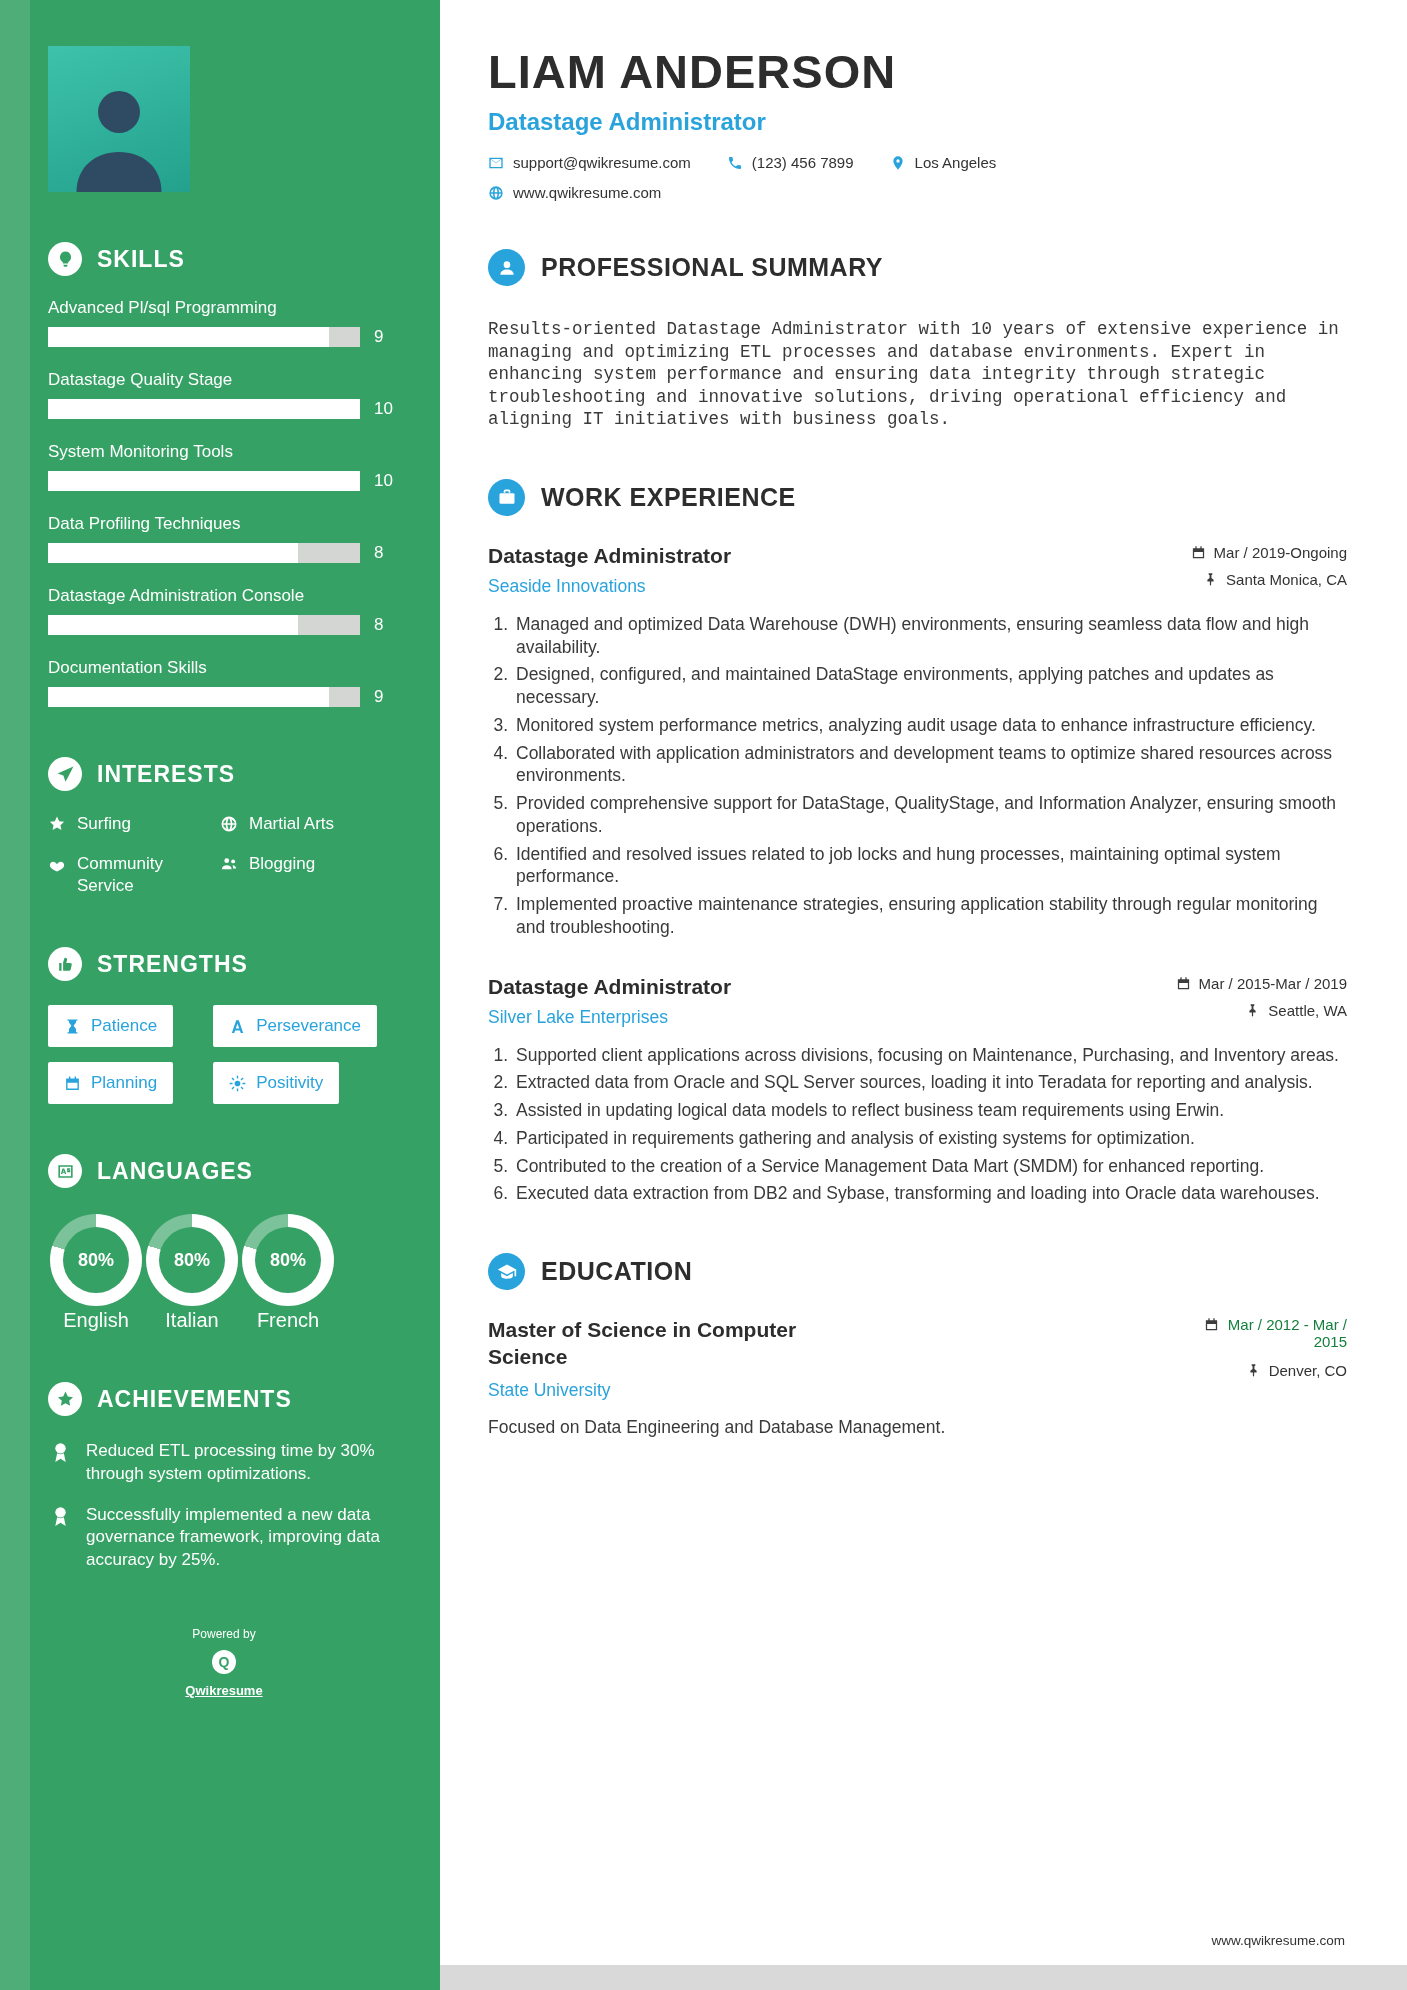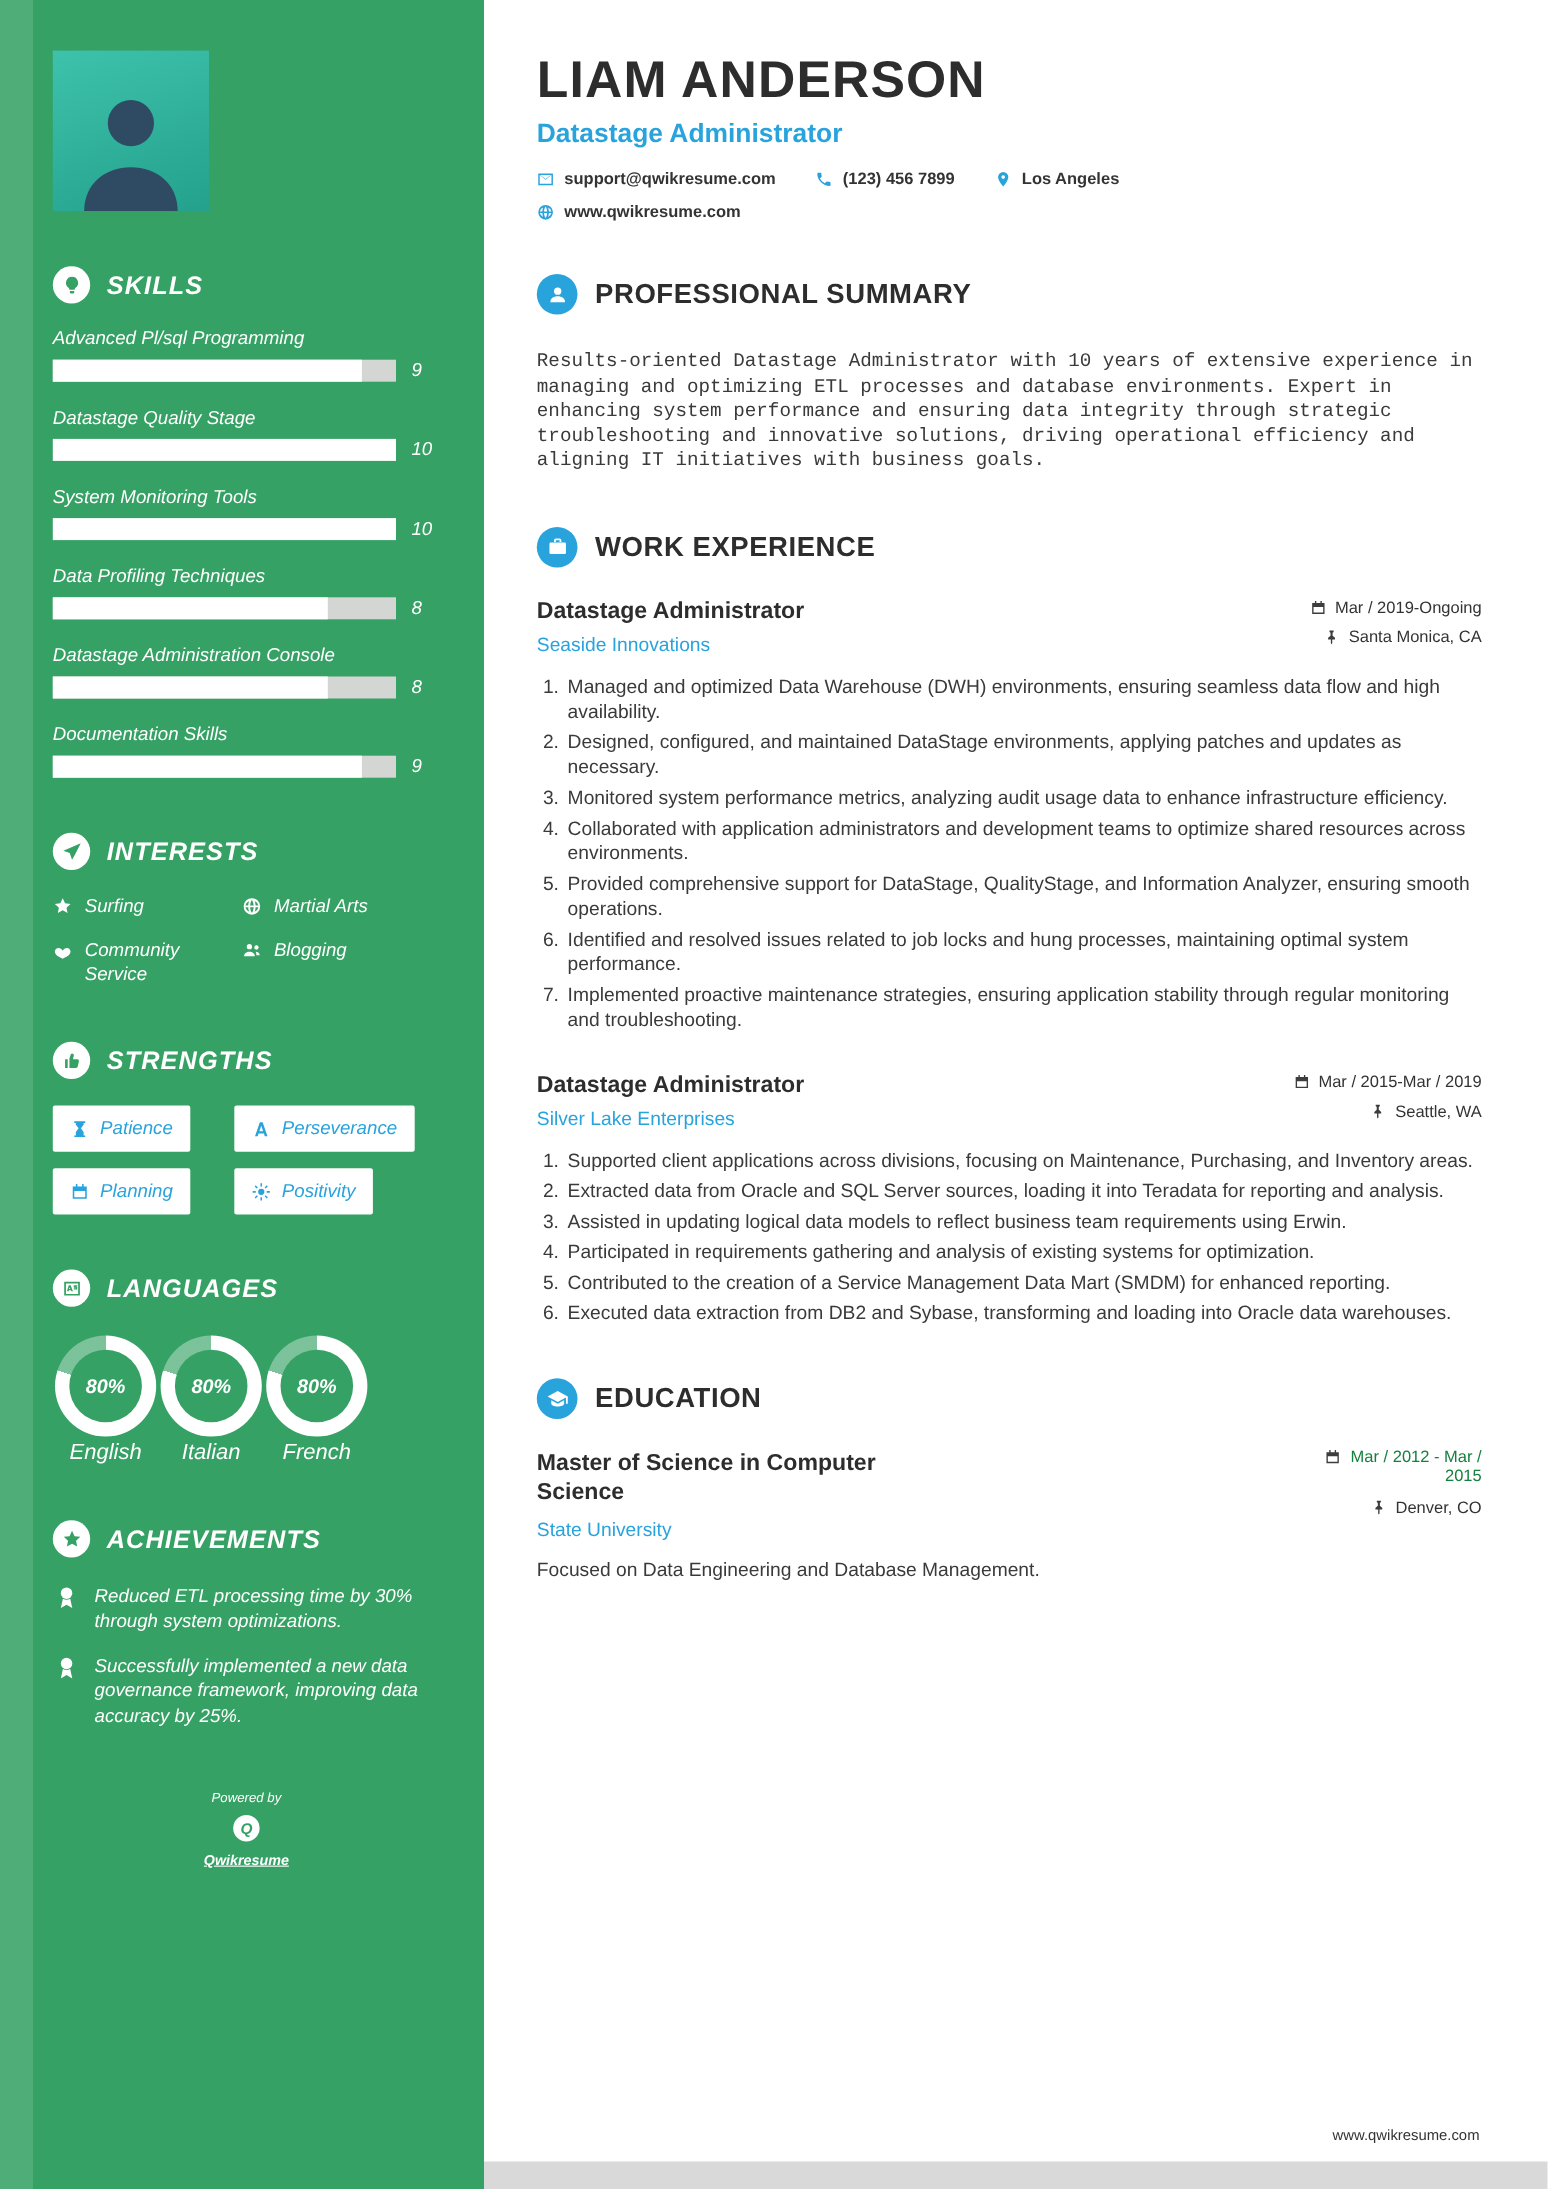--- a/index.html
+++ b/index.html
@@ -6,21 +6,21 @@
     --green:#35a164;
     --blue:#29a3dc;
     --dark:#2d2d2d;
     --text:#3a3a3a;
   }
   *{margin:0;padding:0;box-sizing:border-box;}
   body{font-family:"Liberation Sans", sans-serif; background:#ffffff;}
   .page{width:1407px;height:1990px;display:flex;position:relative;overflow:hidden;background:#fff;}
 
   
-  .sidebar{width:440px;flex-shrink:0;background:var(--green);color:#fff;padding:46px 40px 0 48px;position:relative;font-style:italic;}
+  .sidebar{width:440px;flex-shrink:0;background:var(--green);color:#fff;padding:46px 40px 0 48px;position:relative;}
   .sidebar::before{content:"";position:absolute;left:0;top:0;bottom:0;width:30px;background:rgba(255,255,255,0.13);}
   .sidebar > *{position:relative;}
   .photo{width:142px;height:146px;background:linear-gradient(160deg,#3ec2ab,#23a18c);display:flex;align-items:flex-end;justify-content:center;overflow:hidden;}
   .photo svg{width:120px;height:120px;}
   .s-section{margin-top:50px;}
   .s-head{display:flex;align-items:center;gap:15px;}
   .s-icon{width:34px;height:34px;border-radius:50%;background:#fff;color:var(--green);display:flex;align-items:center;justify-content:center;flex-shrink:0;}
   .s-icon svg{width:19px;height:19px;fill:currentColor;}
   .s-title{font-size:23px;font-weight:700;letter-spacing:1px;}
   .skills-list{margin-top:22px;}
@@ -46,21 +46,21 @@
   .ach-item svg{width:25px;height:25px;fill:#fff;flex-shrink:0;}
   .powered{display:flex;align-items:center;gap:9px;margin-top:56px;flex-direction:column;}
   .powered-label{font-size:12px;}
   .logo-circle{width:24px;height:24px;background:#fff;color:var(--green);border-radius:50%;display:flex;align-items:center;justify-content:center;font-weight:800;font-size:14px;}
   .brand{font-size:13px;color:#fff;text-decoration:underline;font-weight:600;cursor:pointer;}
 
   
   .content{flex:1;padding:44px 60px 0 48px;position:relative;color:var(--text);}
   .name{font-size:47px;font-weight:800;color:var(--dark);letter-spacing:1px;}
   .role{font-size:24px;color:var(--blue);font-weight:600;margin-top:9px;}
-  .contact{margin-top:18px;display:flex;flex-direction:column;gap:13px;font-weight:bold;}
+  .contact{margin-top:18px;display:flex;flex-direction:column;gap:13px;}
   .c-row{display:flex;gap:36px;align-items:center;}
   .c-item{display:flex;gap:9px;align-items:center;font-size:15px;color:#333;}
   .c-item svg{width:16px;height:16px;fill:var(--blue);flex-shrink:0;}
   .sec-head{display:flex;align-items:center;gap:16px;margin-top:48px;}
   .sec-icon{width:37px;height:37px;border-radius:50%;background:var(--blue);display:flex;align-items:center;justify-content:center;flex-shrink:0;}
   .sec-icon svg{width:20px;height:20px;fill:#fff;}
   .sec-title{font-size:25px;font-weight:800;color:var(--dark);letter-spacing:0.5px;}
   .summary-text{margin-top:32px;font-size:17.5px;line-height:1.29;font-family:Liberation Mono, monospace;}
   .job{margin-top:28px;}
   .job-head{display:flex;justify-content:space-between;align-items:flex-start;}

